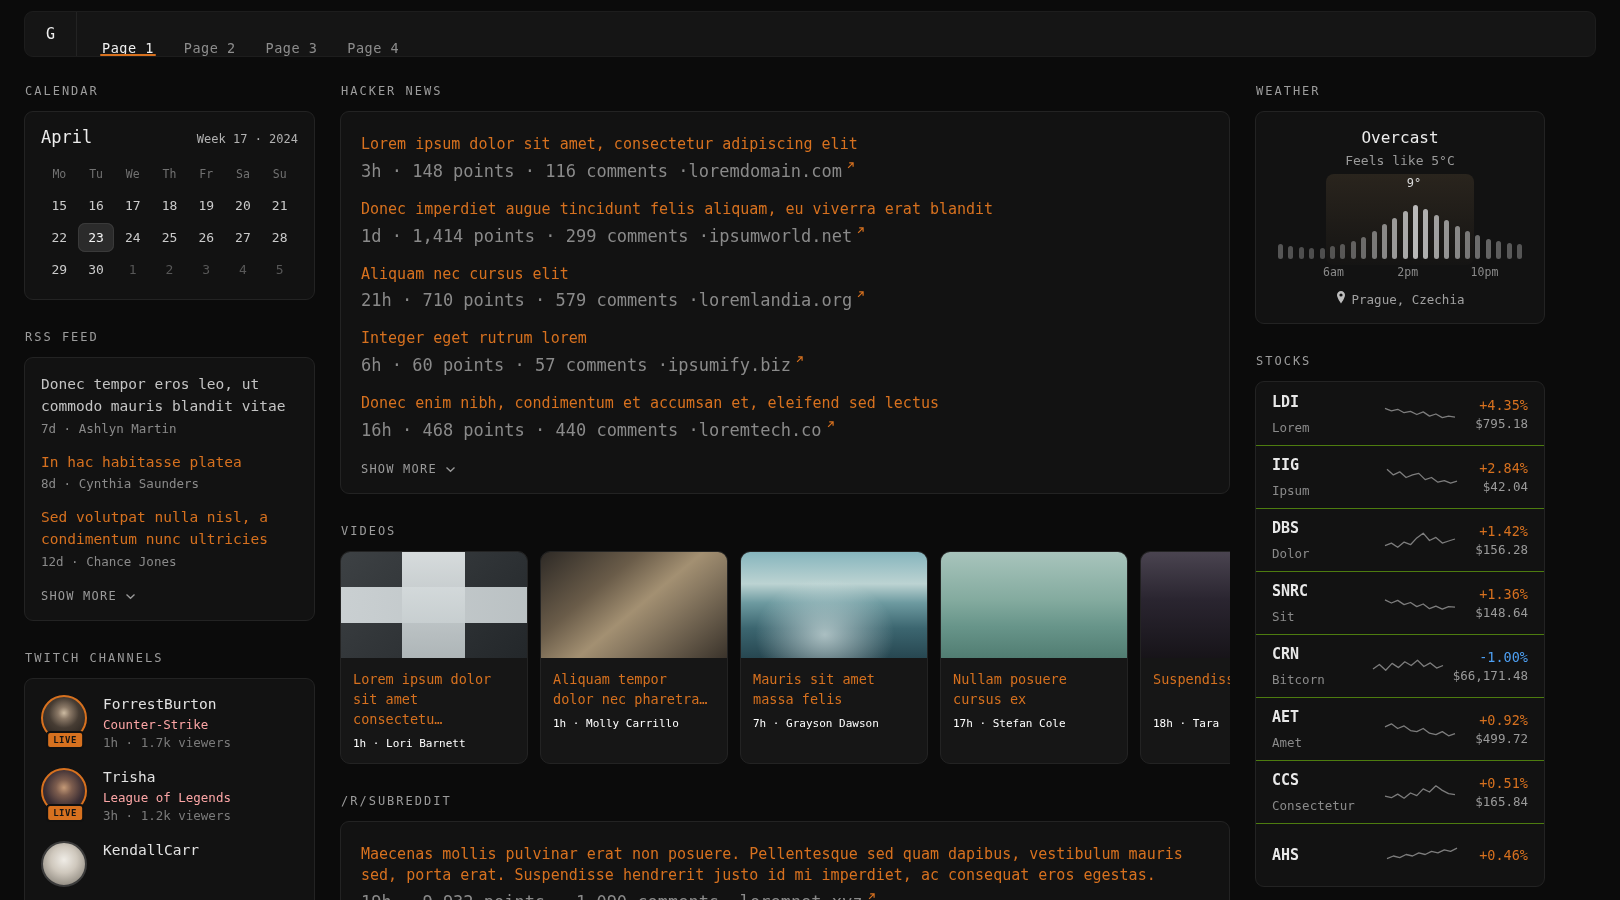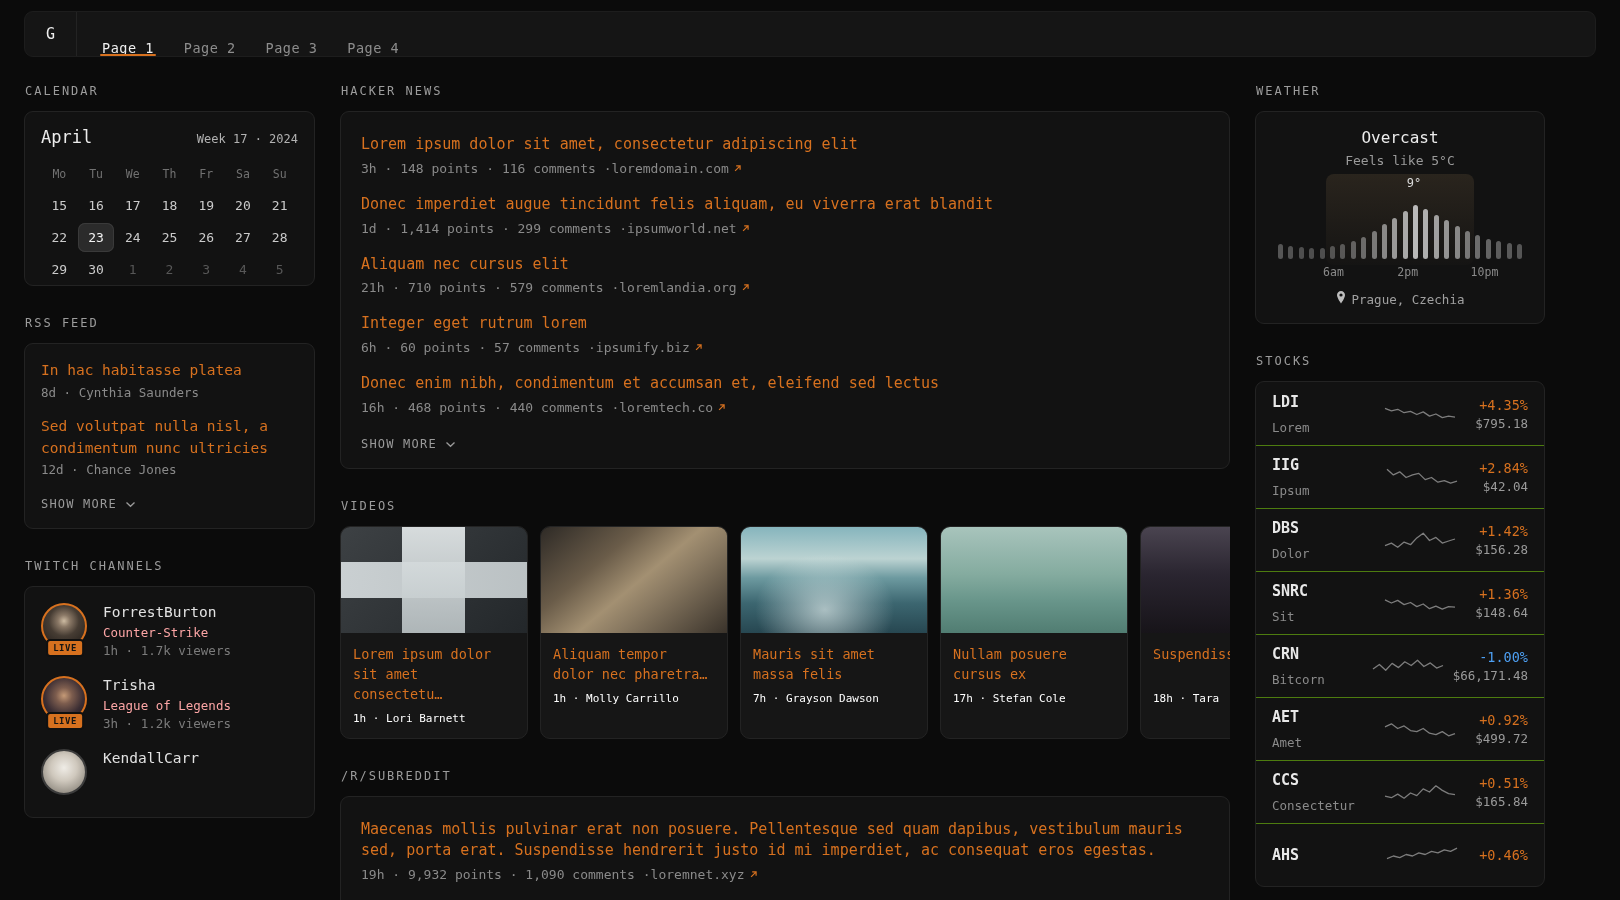--- a/index.html
+++ b/index.html
@@ -27,21 +27,21 @@
 
   
   .columns{display:grid;grid-template-columns:291px 890px 290px;column-gap:25px;
            padding:0 24px;align-items:start}
   .col{display:flex;flex-direction:column;gap:30px;min-width:0}
   .widget-title{font-size:12px;font-weight:normal;letter-spacing:2px;color:#9c9c9c;
                 margin:0 0 13px 1px}
   .box{background:var(--panel);border:1px solid var(--border);border-radius:9px}
 
   
-  .cal{padding:15px 16px 1px}
+  .cal{padding:15px 16px 15px}
   .cal-head{display:flex;justify-content:space-between;align-items:baseline;margin-bottom:12px}
   .cal-month{font-size:17px;color:#ececec}
   .cal-week{font-size:12px;color:#b2b2b2}
   .cal-grid{display:grid;grid-template-columns:repeat(7,1fr);row-gap:3px;text-align:center}
   .cal-dow{font-size:11.5px;color:#717171;padding:8px 0 7px}
   .cal-day{font-size:13px;color:#cbcbcb;height:29px;line-height:29px;border-radius:7px}
   .cal-day.muted{color:#575757}
   .cal-day.today{background:#2b2b2b;color:#f2f2f2;box-shadow:inset 0 0 0 1px #3a3a3a}
 
   
@@ -67,21 +67,21 @@
               background:var(--accent);color:#141414;font-size:9px;font-weight:bold;
               letter-spacing:.5px;padding:2px 5px;border-radius:4px;border:2px solid #101010}
   .ch-name{font-size:14.5px;color:#e2e2e2;margin-top:1px}
   .ch-cat{font-size:12.5px;color:#fca5a5;margin-top:5px}
   .ch-meta{font-size:12.5px;color:#7b7b7b;margin-top:3px}
 
   
   .news{padding:22px 20px 16px}
   .news-item{margin-bottom:18px}
   .news-link{display:block;font-size:15px;line-height:1.45;color:var(--accent)}
-  .news-meta{display:flex;align-items:center;font-size:13px;color:#8a8a8a;margin-top:5px}
+  .news-meta{display:flex;font-size:17px;color:#8a8a8a;margin-top:5px}
   .news-src{color:#8a8a8a}
   .arrow{display:inline-flex;margin-left:4px;color:var(--accent)}
 
   
   .video-row{display:flex;gap:12px;overflow:hidden}
   .video-card{width:188px;flex:none;background:var(--panel2);border:1px solid var(--border);
               border-radius:10px;overflow:hidden;display:block}
   .video-thumb{height:106px}
   .th-buildings{background:
       linear-gradient(180deg,rgba(223,228,229,.95),rgba(188,196,198,.9)) 50% 0/34% 100% no-repeat,
@@ -191,20 +191,24 @@
             <div class="cal-day muted">5</div>
           </div>
       </div>
     </section>
 
     <section>
       <h2 class="widget-title">RSS FEED</h2>
       <div class="box feedbox">
         <div>
             <div class="feed-item">
+              <a class="feed-link read">Donec tempor eros leo, ut commodo mauris blandit vitae</a>
+              <div class="feed-meta">7d · Ashlyn Martin</div>
+            </div>
+            <div class="feed-item">
               <a class="feed-link">In hac habitasse platea</a>
               <div class="feed-meta">8d · Cynthia Saunders</div>
             </div>
             <div class="feed-item">
               <a class="feed-link">Sed volutpat nulla nisl, a condimentum nunc ultricies</a>
               <div class="feed-meta">12d · Chance Jones</div>
             </div>
           </div>
         <button class="show-more">
           <span>SHOW MORE</span>

